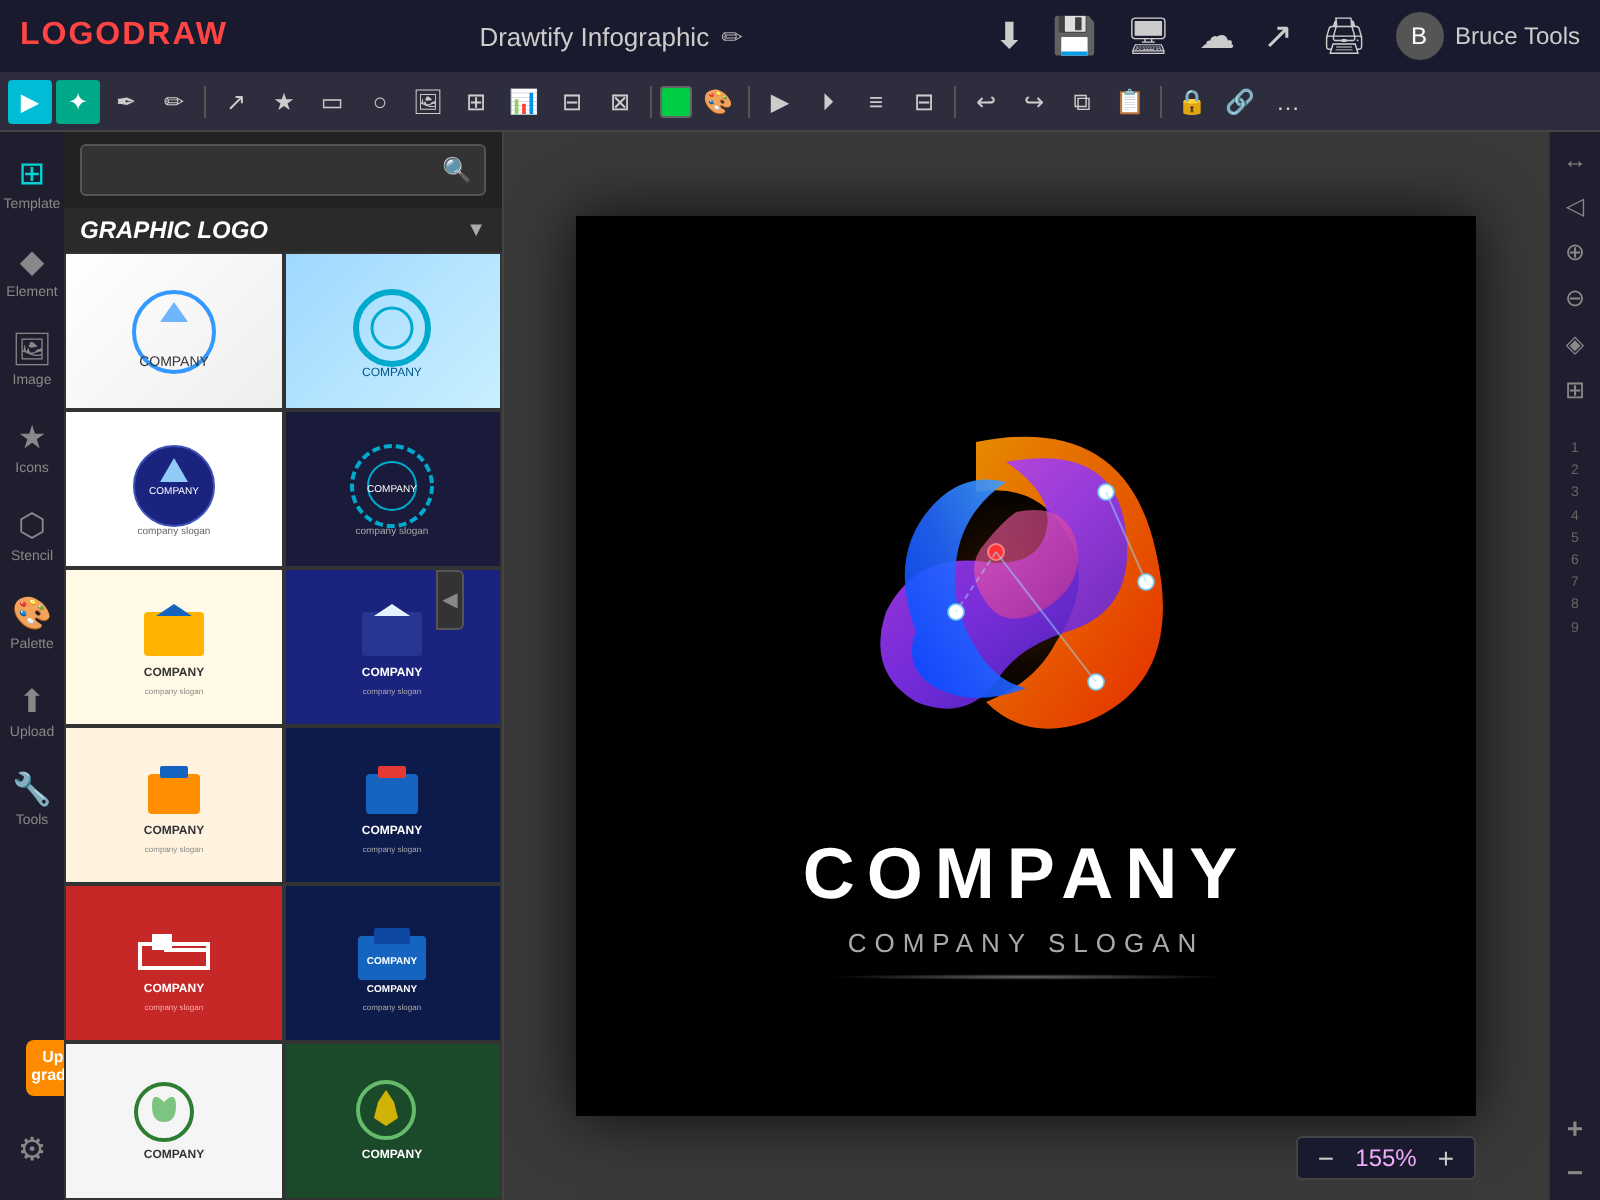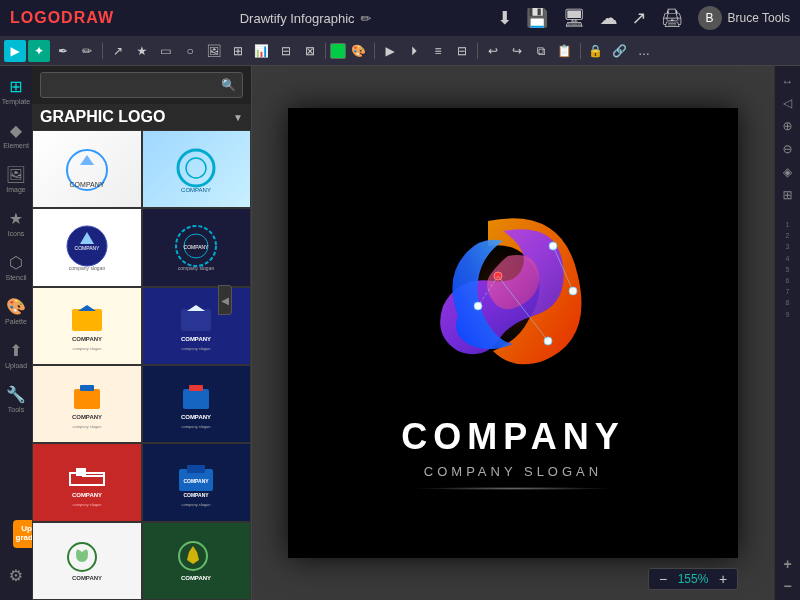--- a/index.html
+++ b/index.html
@@ -136,23 +136,24 @@
 
     .category-bar {
       display: flex;
       align-items: center;
       padding: 4px 8px;
       background: #2a2a2a;
       justify-content: space-between;
     }
     .category-bar .cat-title {
       color: #fff;
-      font-size: 16px;
+      font-size: 12px;
       font-weight: bold;
       text-transform: uppercase;
+      font-style: italic;
     }
     .category-bar .dropdown-arrow { color: #aaa; font-size: 10px; cursor: pointer; }
 
     .template-grid {
       display: grid;
       grid-template-columns: 1fr 1fr;
       gap: 0;
       overflow-y: auto;
       flex: 1;
     }
@@ -248,21 +249,21 @@
       gap: 4px;
       background: #1a1a2e;
       border: 1px solid #444;
       border-radius: 3px;
       padding: 2px 6px;
     }
     .zoom-btn {
       color: #ccc; font-size: 14px; cursor: pointer; width: 16px; height: 16px;
       display: flex; align-items: center; justify-content: center;
     }
-    .zoom-label { color: #14b8a6; font-size: 12px; min-width: 36px; text-align: center; }
+    .zoom-label { color: #f0abfc; font-size: 12px; min-width: 36px; text-align: center; }
 
     
     .collapse-arrow {
       position: absolute;
       left: 218px;
       top: 50%;
       transform: translateY(-50%);
       width: 14px;
       height: 30px;
       background: #333;

